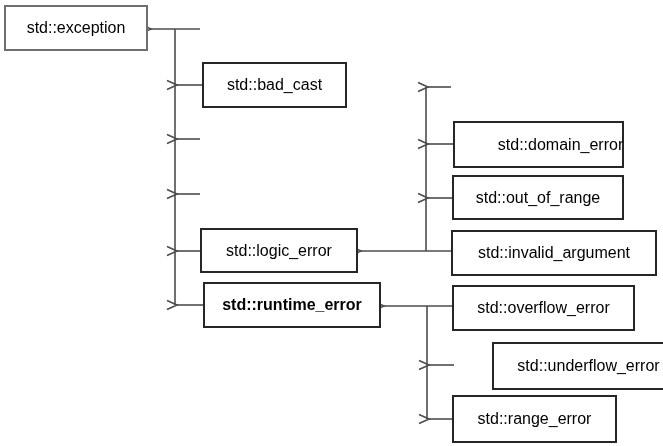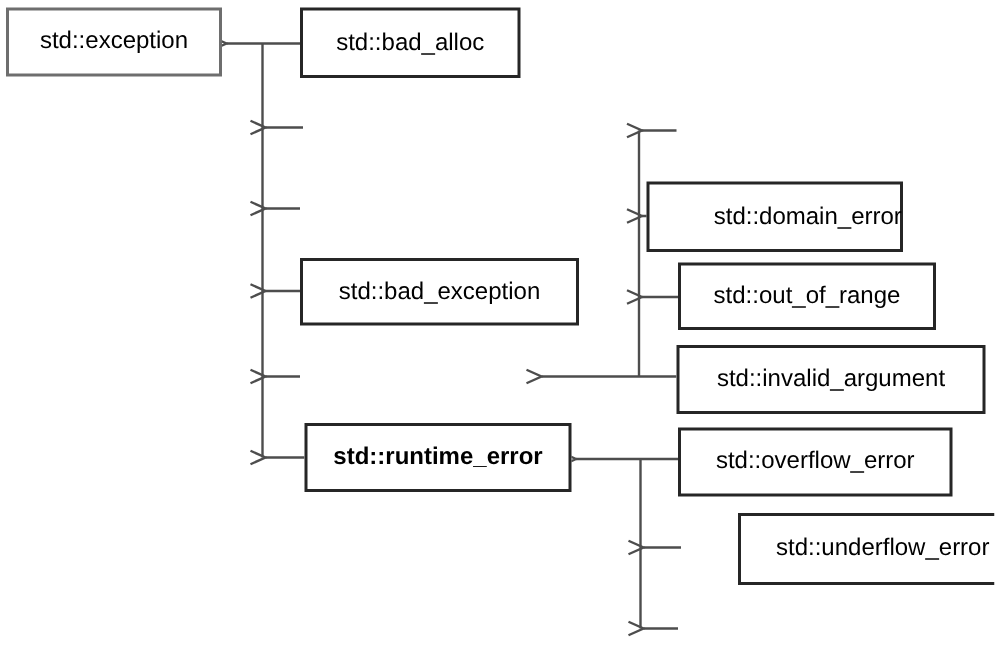--- a/index.html
+++ b/index.html
@@ -72,34 +72,35 @@
     <line x1="452" y1="198" x2="428" y2="198" marker-end="url(#arw)"></line>
 
     <line x1="427" y1="306" x2="427" y2="419"></line>
     <line x1="452" y1="306" x2="384" y2="306" marker-end="url(#arw)"></line>
     <line x1="454" y1="365" x2="429" y2="365" marker-end="url(#arw)"></line>
     <line x1="452" y1="419" x2="429" y2="419" marker-end="url(#arw)"></line>
   </svg>
 
   <div class="node light" style="left:4px; top:5px; width:144px; height:46px;">std::exception</div>
 
-  <div class="node" style="left:200px; top:5px; width:147px; height:47px;">std::bad_alloc</div>
+
+  <div class="node" style="left:202px; top:62px; width:145px; height:46px;">std::bad_cast</div>
 
 
 
-  <div class="node" style="left:200px; top:172px; width:186px; height:45px;">std::bad_exception</div>
-
+  <div class="node" style="left:200px; top:228px; width:158px; height:45px;">std::logic_error</div>
 
   <div class="node" style="left:203px; top:282px; width:178px; height:46px;font-weight:bold;">std::runtime_error</div>
 
 
-  <div class="node" style="left:431px; top:121px; width:171px; height:47px;padding-left:44px;">std::domain_error</div>
+  <div class="node" style="left:453px; top:121px; width:171px; height:47px;padding-left:44px;">std::domain_error</div>
 
   <div class="node" style="left:452px; top:175px; width:172px; height:45px;">std::out_of_range</div>
 
   <div class="node" style="left:452px; top:285px; width:183px; height:46px;">std::overflow_error</div>
 
   <div class="node" style="left:451px; top:230px; width:206px; height:46px;">std::invalid_argument</div>
 
   <div class="node" style="left:454px; top:342px; width:193px; height:48px;margin-left:38px;">std::underflow_error</div>
 
+  <div class="node" style="left:452px; top:395px; width:165px; height:48px;">std::range_error</div>
 
 </div>
 
 </body></html>

